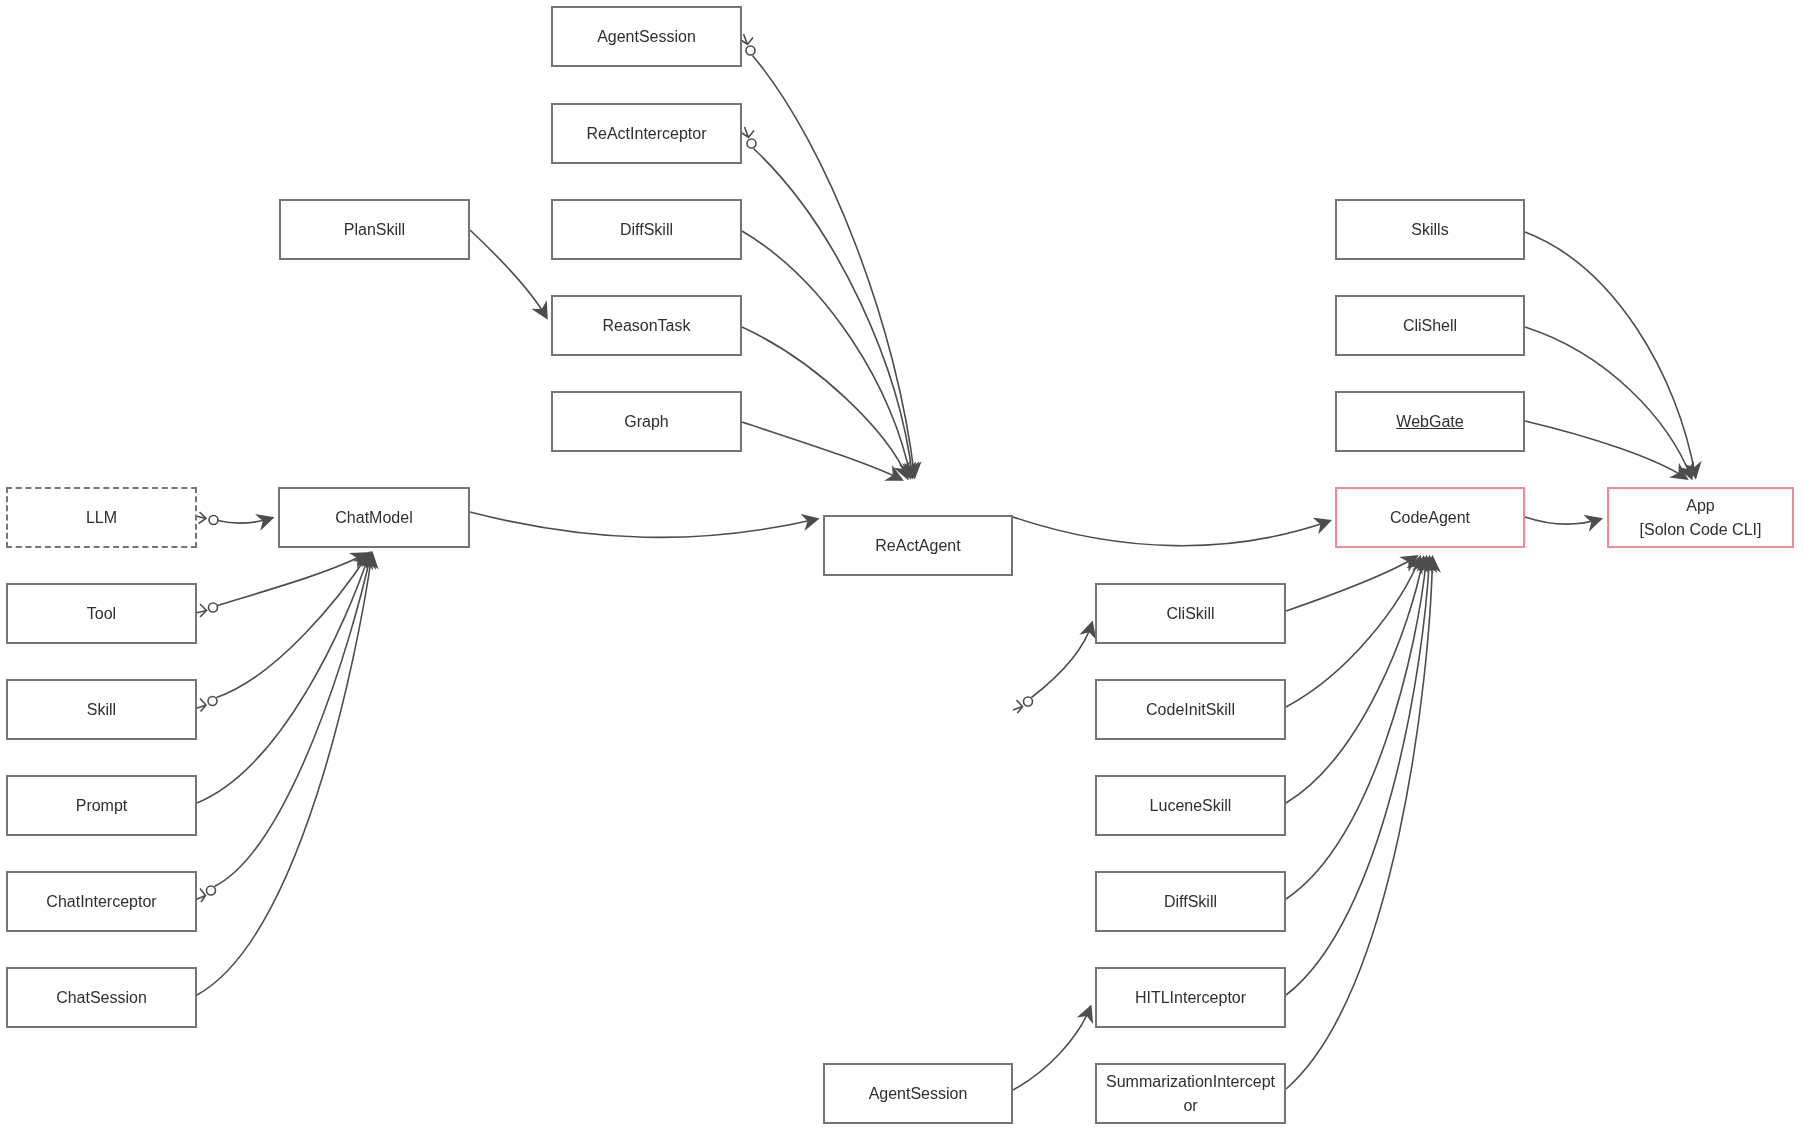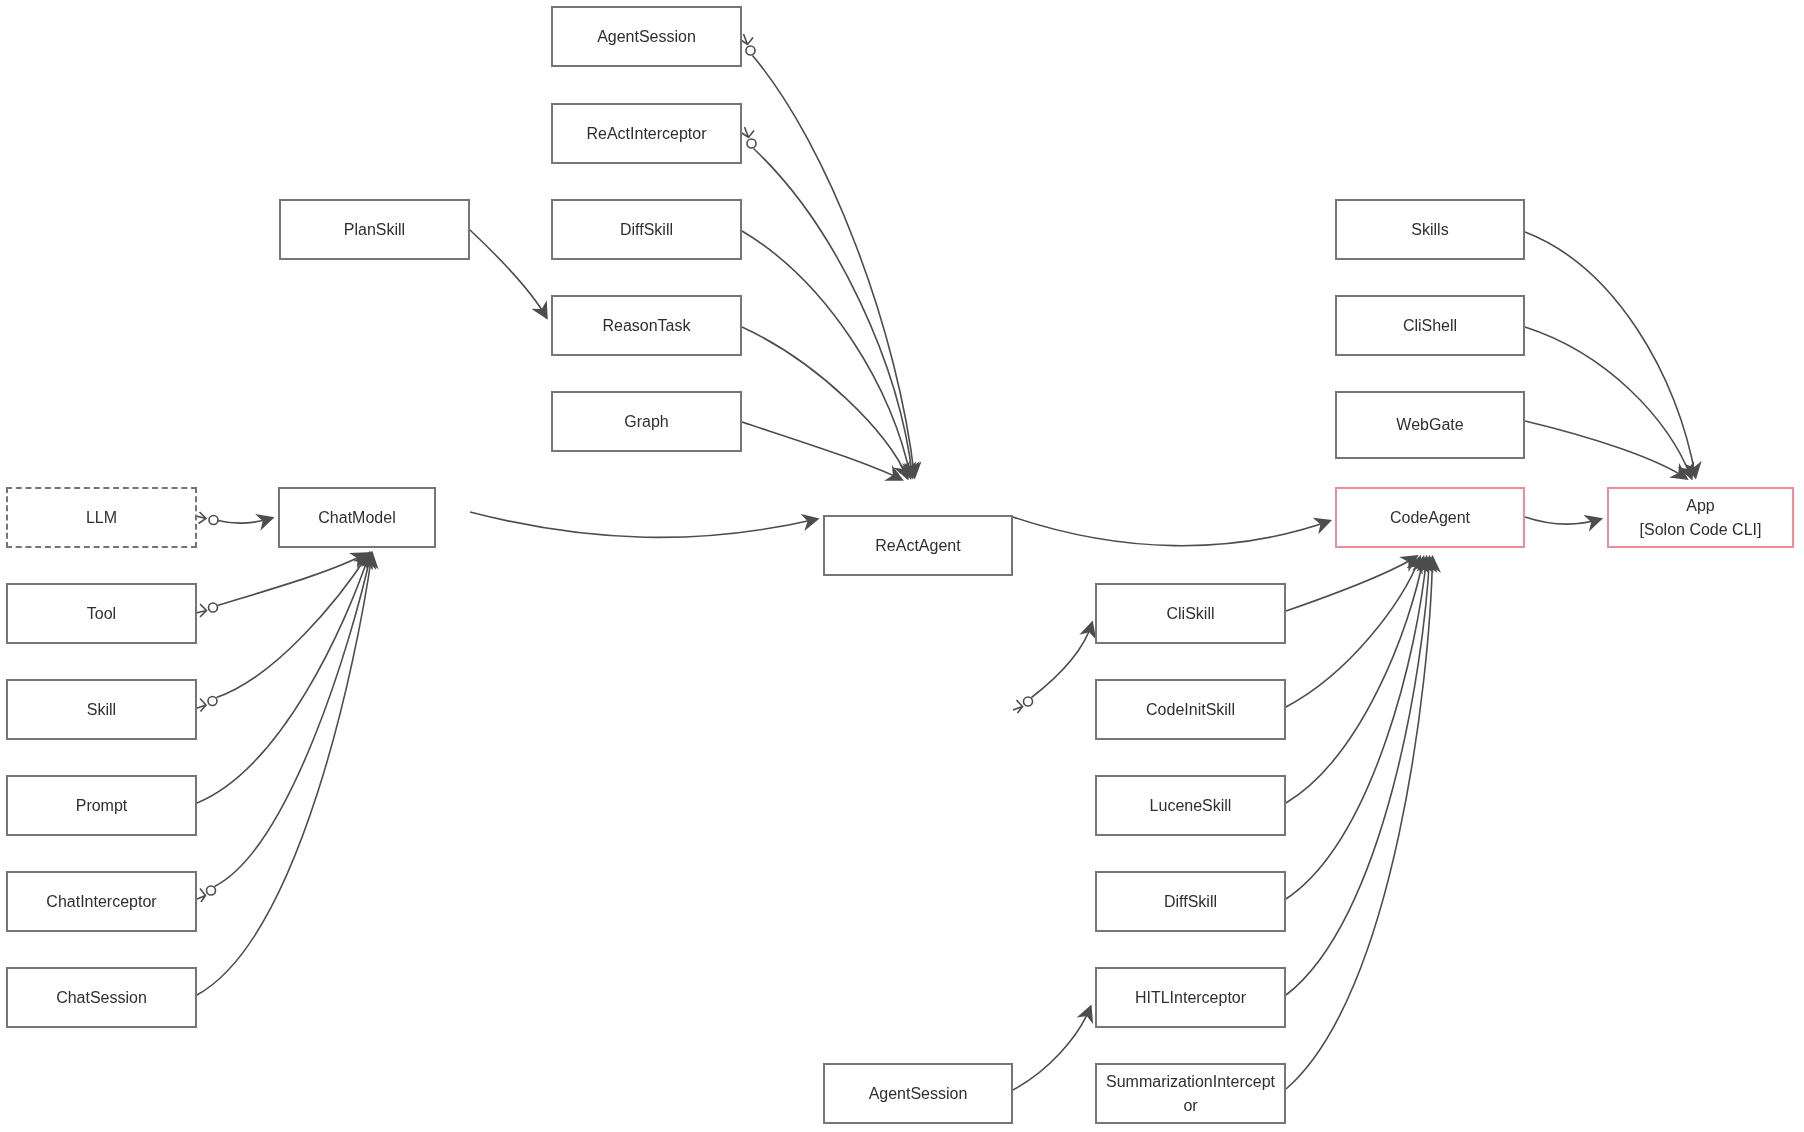--- a/index.html
+++ b/index.html
@@ -160,21 +160,21 @@
   <div class="node" style="left:6px;top:775px;width:191px;height:61px;">
     <span class="lbl">Prompt</span>
   </div>
   <div class="node" style="left:6px;top:871px;width:191px;height:61px;">
     <span class="lbl">ChatInterceptor</span>
   </div>
   <div class="node" style="left:6px;top:967px;width:191px;height:61px;">
     <span class="lbl">ChatSession</span>
   </div>
 
-  <div class="node" style="left:278px;top:487px;width:158px;height:61px;">
+  <div class="node" style="left:278px;top:487px;width:192px;height:61px;">
     <span class="lbl">ChatModel</span>
   </div>
   <div class="node" style="left:823px;top:487px;width:190px;height:61px;margin-top:28px;">
     <span class="lbl">ReActAgent</span>
   </div>
   <div class="node accent" style="left:1335px;top:487px;width:190px;height:61px;">
     <span class="lbl">CodeAgent</span>
   </div>
   <div class="node accent" style="left:1607px;top:487px;width:187px;height:61px;">
     <span class="lbl preline">App
@@ -203,17 +203,17 @@
   <div class="node" style="left:1095px;top:1063px;width:191px;height:61px;">
     <span class="lbl breakall">SummarizationInterceptor</span>
   </div>
 
   <div class="node" style="left:1335px;top:199px;width:190px;height:61px;">
     <span class="lbl">Skills</span>
   </div>
   <div class="node" style="left:1335px;top:295px;width:190px;height:61px;">
     <span class="lbl">CliShell</span>
   </div>
-  <div class="node" style="left:1335px;top:391px;width:190px;height:68px;">
+  <div class="node" style="left:1335px;top:391px;width:190px;height:61px;text-decoration:underline;">
     <span class="lbl">WebGate</span>
   </div>
 
 </div>
 
 </body></html>

